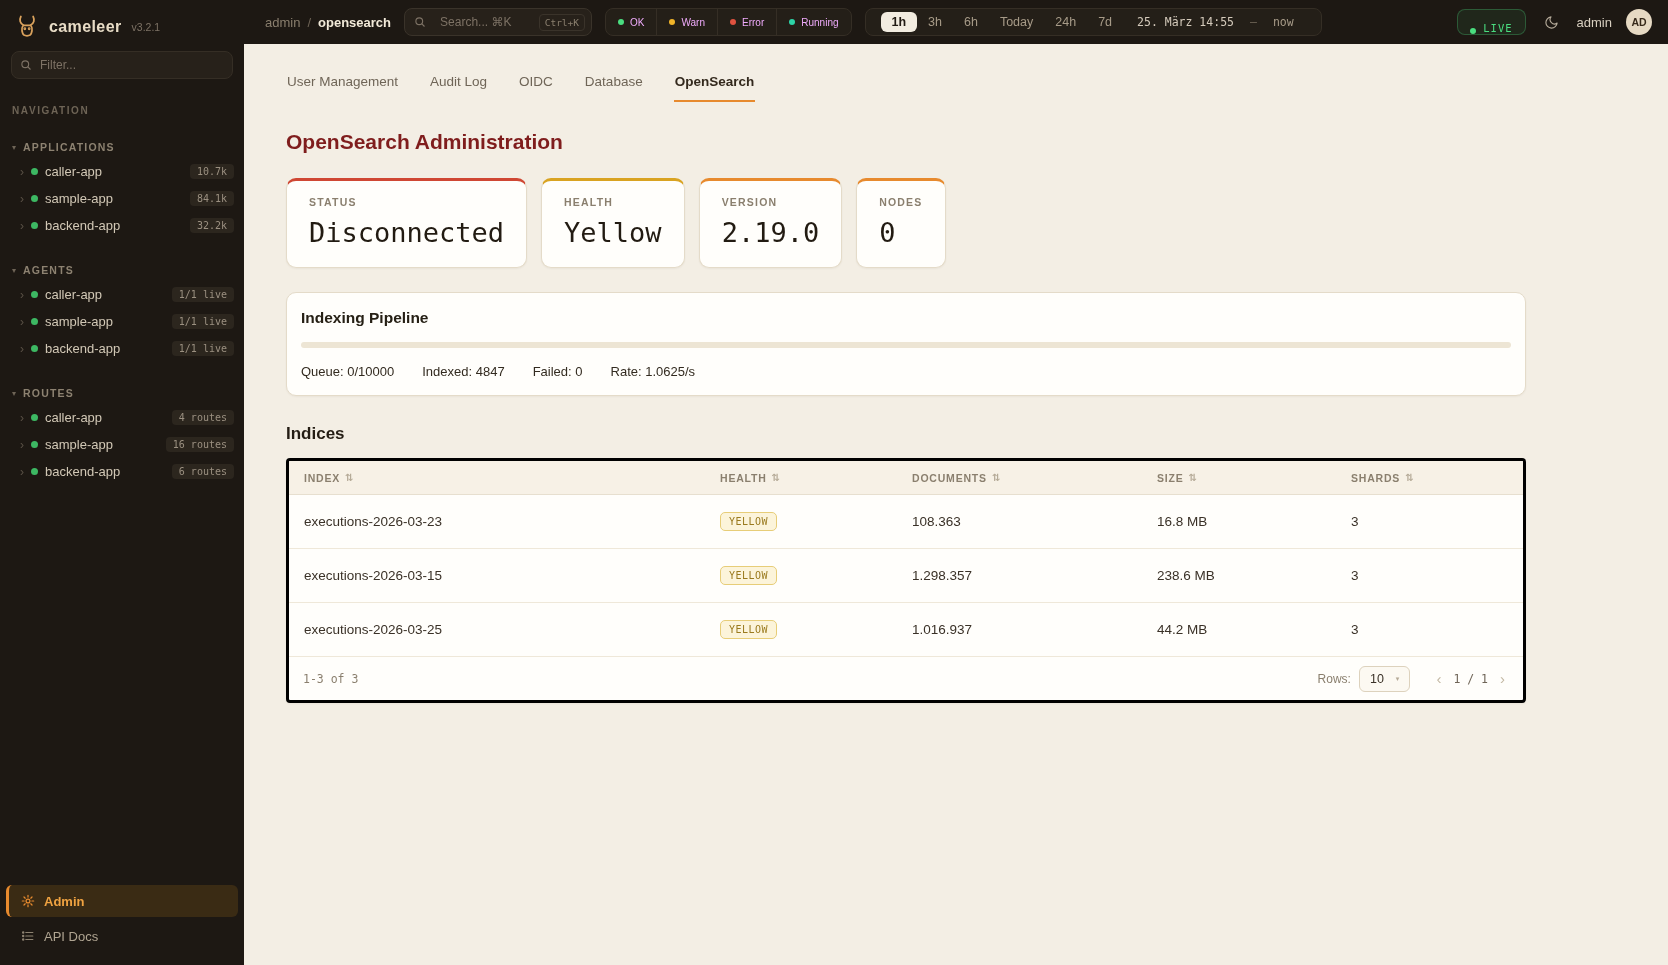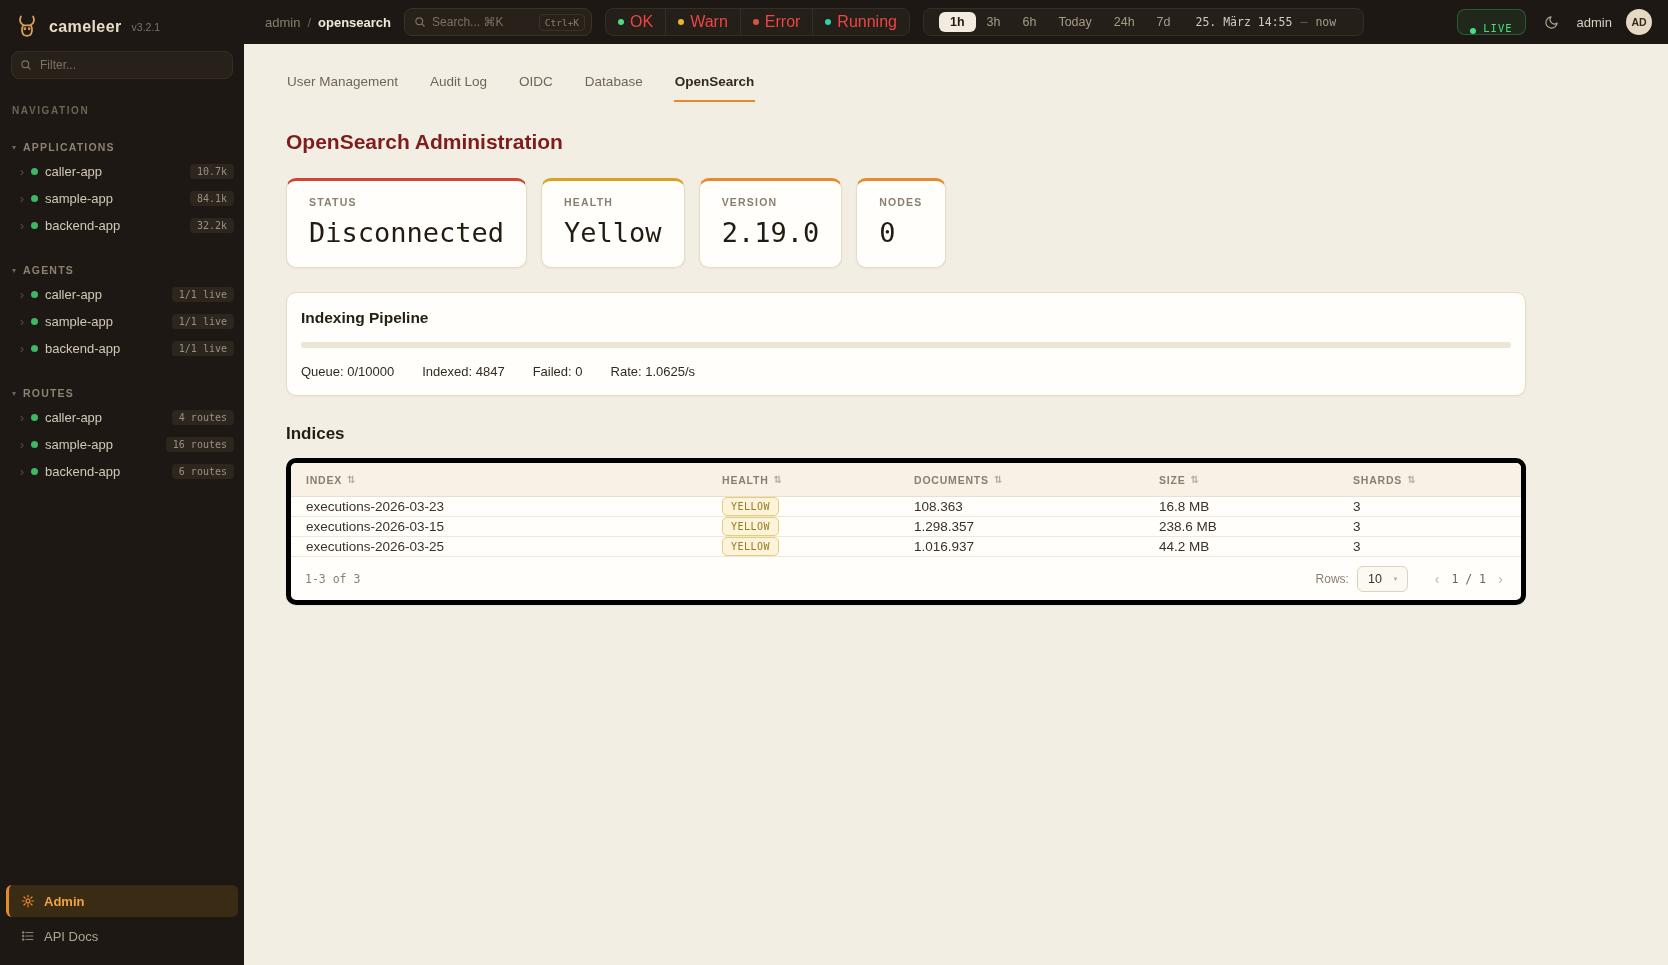--- a/index.html
+++ b/index.html
@@ -37,36 +37,36 @@
   .apidocs-item span { font-size: 13px; color: #b0a592; }
 
   
   .right-col { flex: 1; display: flex; flex-direction: column; }
   .topbar { height: 44px; background: #1d1813; display: flex; align-items: center; gap: 13px; padding: 0 16px 0 21px; flex: none; }
   .breadcrumb { display: flex; gap: 7px; font-size: 13px; align-items: center; cursor: pointer; }
   .bc-parent { color: #8a7f6e; }
   .bc-sep { color: #6e6456; }
   .bc-current { color: #f2ead9; font-weight: 600; }
   .search-pill { width: 188px; height: 28px; background: #27211a; border: 1px solid #3a332a; border-radius: 8px;
-    display: flex; align-items: center; gap: 6px; padding: 0 6px 0 9px; }
+    display: flex; align-items: center; gap: 14px; padding: 0 6px 0 9px; }
   .search-pill input { flex: 1; min-width: 0; background: transparent; border: none; outline: none;
     color: #cfc5b4; font-size: 12px; font-family: inherit; }
   .search-pill input::placeholder { color: #7d7265; }
   .kbd { font-family: "DejaVu Sans Mono", monospace; font-size: 9.5px; color: #8a7f6e;
     border: 1px solid #3a332a; border-radius: 4px; padding: 2px 5px; white-space: nowrap; }
   .chips { display: flex; align-items: stretch; background: #241f18; border: 1px solid #352e25; border-radius: 8px; height: 28px; overflow: hidden; }
-  .chip { display: flex; align-items: center; gap: 6px; padding: 0 12px; font-size: 16px; color: #ef4444;
+  .chip { display: flex; align-items: center; gap: 6px; padding: 0 12px; font-size: 10px; color: #f0abfc;
     border-left: 1px solid #352e25; cursor: pointer; }
   .chip:first-child { border-left: none; }
   .chip .dot { width: 6px; height: 6px; }
   .dot-ok { background: #4ade80; } .dot-warn { background: #f0b429; } .dot-error { background: #e0523f; } .dot-running { background: #2dd4a7; }
   .timegroup { display: flex; align-items: center; background: #241f18; border: 1px solid #352e25; border-radius: 8px; height: 28px; padding: 0 15px; }
   .tbtn { padding: 3px 11px; font-size: 12.5px; color: #a79b88; border-radius: 6px; border: none; background: transparent; cursor: pointer; font-family: inherit; }
   .tbtn.active { background: #f2ece0; color: #211a12; font-weight: 700; }
-  .tdate { margin: 0 12px 0 14px; display: flex; gap: 8px; font-family: "DejaVu Sans Mono", monospace; font-size: 11.5px; }
+  .tdate { margin: 0 12px 0 14px; display: flex; gap: 16px; font-family: "DejaVu Sans Mono", monospace; font-size: 11.5px; }
   .tdate .d { color: #d4cabb; } .tdate .s { color: #6e6456; } .tdate .n { color: #a79b88; }
   .right-cluster { margin-left: auto; display: flex; align-items: center; gap: 14px; }
   .live { display: flex; align-items: flex-end; gap: 7px; height: 26px; padding: 0 12px; border-radius: 8px;
     background: rgba(74,222,128,.08); border: 1px solid rgba(74,222,128,.28); cursor: pointer; }
   .live .dot { width: 6px; height: 6px; background: #4ade80; }
   .live span.lbl { color: #4ade80; font-family: "DejaVu Sans Mono", monospace; font-size: 10.5px; letter-spacing: 1px; }
   .moon-btn { background: transparent; border: none; cursor: pointer; display: flex; align-items: center; padding: 4px; }
   .user-label { font-size: 13px; color: #d8cfc0; }
   .avatar { width: 26px; height: 26px; border-radius: 50%; background: #e6d9c3; color: #36291a;
     font-size: 10.5px; font-weight: 700; display: flex; align-items: center; justify-content: center; cursor: pointer; }
@@ -87,27 +87,27 @@
   .card-label { font-size: 10.5px; letter-spacing: 1.2px; color: #8a7f6e; font-weight: 600; }
   .card-value { margin-top: 9px; font-family: "DejaVu Sans Mono", monospace; font-size: 27px; font-weight: 500; color: #221b12; }
 
   .pipeline { margin-top: 24px; background: #fffefb; border: 1px solid #e4dbc9; border-radius: 10px;
     padding: 16px 14px 16px; box-shadow: 0 1px 2px rgba(60,45,20,.05); }
   .pipeline-title { font-size: 15.5px; font-weight: 700; color: #262015; }
   .progress-track { margin: 15px 0 16px; height: 6px; background: #ede5d4; border-radius: 3px; }
   .pipe-stats { display: flex; gap: 28px; font-size: 13px; color: #332b20; }
 
   .section-title { margin: 28px 0 14px; font-size: 17px; font-weight: 700; color: #241d14; }
-  .table { background: #fffefb; border: 5px solid #000000; border-radius: 10px; overflow: hidden; box-shadow: 0 1px 2px rgba(60,45,20,.05); }
+  .table { background: #fffefb; border: 3px solid #000000; border-radius: 4px; overflow: hidden; box-shadow: 0 1px 2px rgba(60,45,20,.05); }
   .thead, .trow { display: grid; grid-template-columns: 416px 192px 245px 194px 1fr; align-items: center; }
   .thead { background: #f7f1e6; border-bottom: 1px solid #e7dfcf; height: 34px; }
   .th { padding-left: 15px; font-size: 10.5px; letter-spacing: .8px; color: #8a7f6e; font-weight: 600;
     display: flex; align-items: center; gap: 5px; cursor: pointer; }
   .sort-icon { font-size: 10px; color: #b5aa97; }
-  .trow { height: 20px; border-bottom: 1px solid #efe8d9; cursor: pointer; }
+  .trow { height: 54px; border-bottom: 1px solid #efe8d9; cursor: pointer; }
   .td { padding-left: 15px; font-size: 13.5px; color: #3a3127; }
   .badge-yellow { display: inline-block; font-family: "DejaVu Sans Mono", monospace; font-size: 10px; letter-spacing: .5px;
     padding: 3px 8px; border-radius: 5px; background: #fcf4da; border: 1px solid #e7cd78; color: #9a7a1e; }
   .tfoot { display: flex; align-items: center; height: 43px; padding: 0 14px; }
   .count { font-family: "DejaVu Sans Mono", monospace; font-size: 11.5px; color: #8a7f6e; }
   .foot-right { margin-left: auto; display: flex; align-items: center; gap: 8px; }
   .rows-label { font-size: 12px; color: #8a7f6e; }
   .rows-select { display: flex; align-items: center; gap: 12px; padding: 5px 10px; border: 1px solid #ddd2bd;
     border-radius: 6px; background: #fcf9f2; font-size: 12.5px; color: #3a3127; cursor: pointer; }
   .rows-select .sc { font-size: 7px; color: #b5aa97; }

